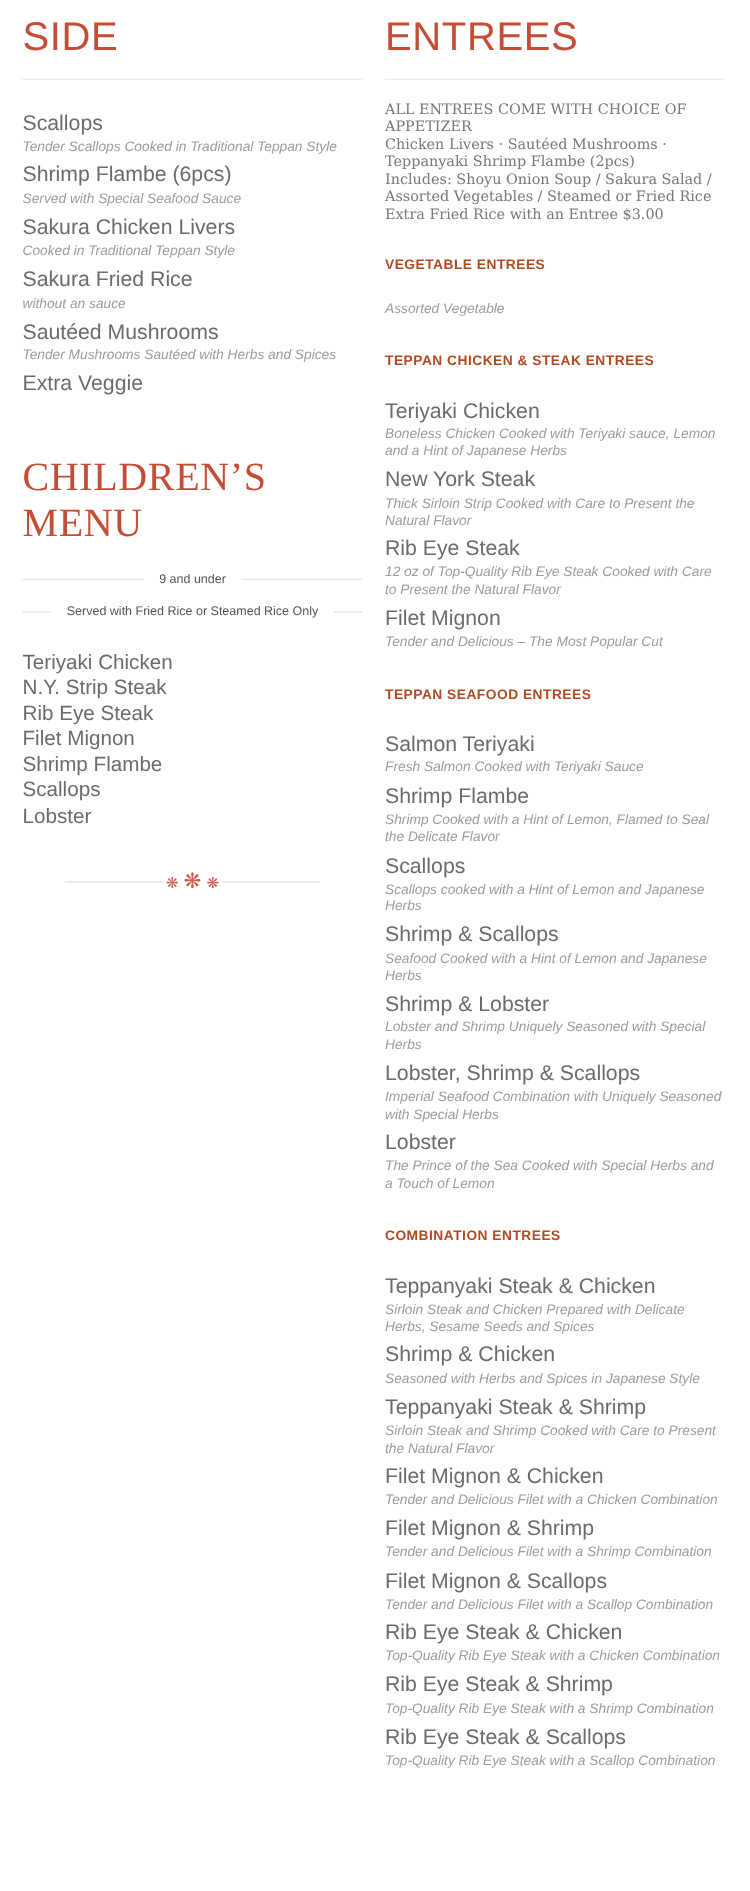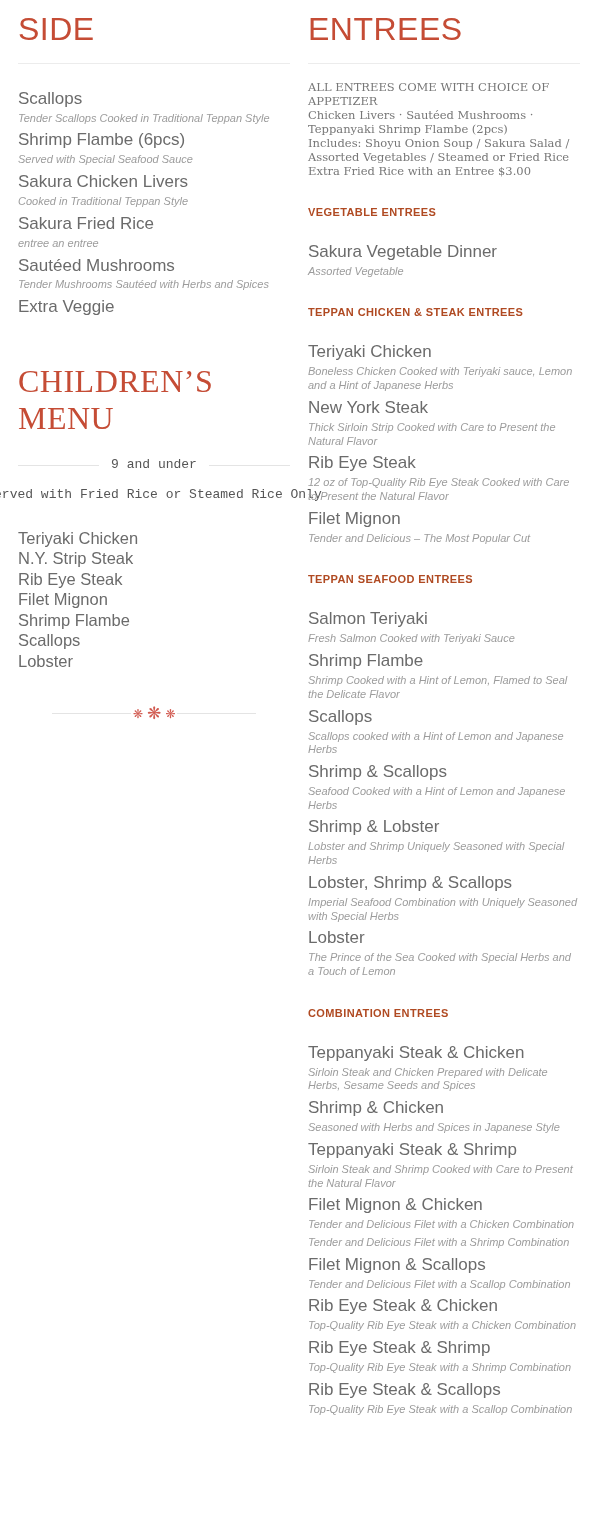--- a/index.html
+++ b/index.html
@@ -42,21 +42,21 @@
   .mi-desc{display:block;font-size:11px;line-height:1.25;font-style:italic;color:var(--desc);margin-top:1px;margin-bottom:3px;}
   .sec-heading{
     font-size:11px;font-weight:700;letter-spacing:.4px;
     color:var(--burnt);
     margin:28px 0 23px;
   }
   .children-heading{margin-top:44px;font-family:Liberation Serif, serif;}
   .div-row{
     display:flex;align-items:center;gap:12px;
     margin-top:20px;
-    color:var(--divtext);font-size:13px;line-height:1.3;font-family:Liberation Mono, monospace;
+    color:var(--divtext);font-size:10px;line-height:1.3;
   }
   .div-row + .div-row{margin-top:13px;justify-content:center;}
   .div-line{flex:1;height:1px;background:var(--sepline);}
   .div-text{white-space:nowrap;}
   .kids-list{list-style:none;margin-top:24px;}
   .kids-list li{font-size:16.5px;line-height:20.5px;color:var(--title);}
   .intro{
     margin-top:16px;
     font-family:"DejaVu Serif","Liberation Serif",serif;
     font-size:11.5px;line-height:14px;color:var(--intro);
@@ -93,21 +93,21 @@
       <div class="mi">
         <span class="mi-name">Shrimp Flambe (6pcs)</span>
         <span class="mi-desc">Served with Special Seafood Sauce</span>
       </div>
       <div class="mi">
         <span class="mi-name">Sakura Chicken Livers</span>
         <span class="mi-desc">Cooked in Traditional Teppan Style</span>
       </div>
       <div class="mi">
         <span class="mi-name">Sakura Fried Rice</span>
-        <span class="mi-desc">entree an entree</span>
+        <span class="mi-desc">without an sauce</span>
       </div>
       <div class="mi">
         <span class="mi-name">Sautéed Mushrooms</span>
         <span class="mi-desc">Tender Mushrooms Sautéed with Herbs and Spices</span>
       </div>
       <div class="mi">
         <span class="mi-name">Extra Veggie</span>
       </div>
     </div>
 
@@ -152,21 +152,20 @@
     <div class="intro">
       <p>ALL ENTREES COME WITH CHOICE OF APPETIZER</p>
       <p>Chicken Livers · Sautéed Mushrooms · Teppanyaki Shrimp Flambe (2pcs)</p>
       <p>Includes: Shoyu Onion Soup / Sakura Salad / Assorted Vegetables / Steamed or Fried Rice</p>
       <p>Extra Fried Rice with an Entree $3.00</p>
     </div>
 
     <h2 class="sec-heading">VEGETABLE ENTREES</h2>
     <div>
       <div class="mi">
-        <span class="mi-name">Sakura Vegetable Dinner</span>
         <span class="mi-desc">Assorted Vegetable</span>
       </div>
     </div>
 
     <h2 class="sec-heading">TEPPAN CHICKEN &amp; STEAK ENTREES</h2>
     <div>
       <div class="mi">
         <span class="mi-name">Teriyaki Chicken</span>
         <span class="mi-desc">Boneless Chicken Cooked with Teriyaki sauce, Lemon and a Hint of Japanese Herbs</span>
       </div>
@@ -228,20 +227,21 @@
       </div>
       <div class="mi">
         <span class="mi-name">Teppanyaki Steak &amp; Shrimp</span>
         <span class="mi-desc">Sirloin Steak and Shrimp Cooked with Care to Present the Natural Flavor</span>
       </div>
       <div class="mi">
         <span class="mi-name">Filet Mignon &amp; Chicken</span>
         <span class="mi-desc">Tender and Delicious Filet with a Chicken Combination</span>
       </div>
       <div class="mi">
+        <span class="mi-name">Filet Mignon &amp; Shrimp</span>
         <span class="mi-desc">Tender and Delicious Filet with a Shrimp Combination</span>
       </div>
       <div class="mi">
         <span class="mi-name">Filet Mignon &amp; Scallops</span>
         <span class="mi-desc">Tender and Delicious Filet with a Scallop Combination</span>
       </div>
       <div class="mi">
         <span class="mi-name">Rib Eye Steak &amp; Chicken</span>
         <span class="mi-desc">Top-Quality Rib Eye Steak with a Chicken Combination</span>
       </div>

